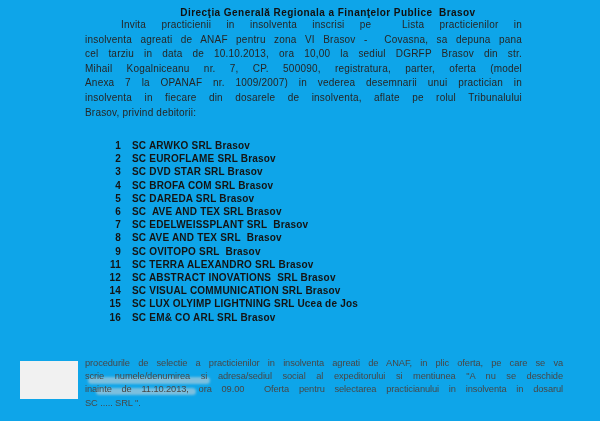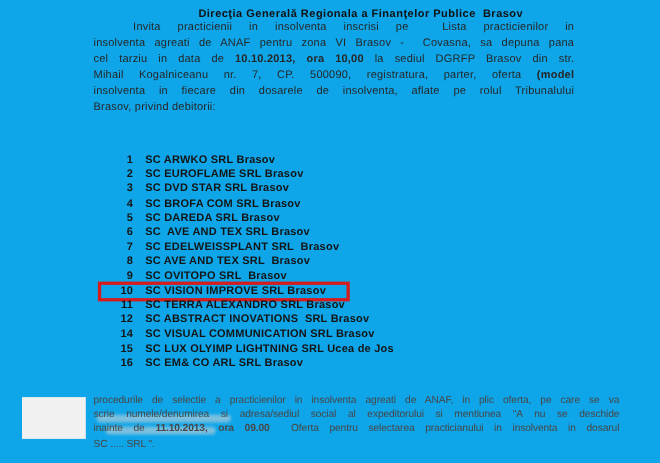--- a/index.html
+++ b/index.html
@@ -12,21 +12,21 @@
     text-align:center;font-weight:bold;font-size:10px;letter-spacing:.45px;
     color:#111;white-space:nowrap;z-index:2;
   }
   .intro{
     position:absolute;left:85px;top:18px;width:437px;
     font-size:10px;line-height:14.6px;color:#262626;letter-spacing:.2px;z-index:2;
   }
   .jline{text-align:justify;text-align-last:justify;white-space:normal;}
   .jline.last{text-align-last:left;}
   .jline.indent{text-indent:36px;}
-  .b{font-weight:bold;}
+  .b{font-weight:normal;}
   .list{
     position:absolute;left:95px;top:139px;width:340px;
     font-size:10px;font-weight:bold;color:#141414;line-height:13.2px;
     letter-spacing:.2px;z-index:2;
   }
   .row{position:relative;white-space:nowrap;}
   .num{display:inline-block;width:26px;text-align:right;margin-right:11px;}
   .hl{
     position:absolute;left:-6px;top:-2px;width:223px;height:12px;
     border:3px solid #d61c1c;pointer-events:none;
@@ -55,35 +55,35 @@
   <div class="wm-bar b1"></div>
   <div class="wm-bar b2"></div>
 
   <div class="title">Direcţia Generală Regionala a Finanţelor Publice&nbsp; Brasov</div>
 
   <div class="intro">
       <div class="jline indent"><span>Invita practicienii in insolventa inscrisi pe&nbsp; Lista practicienilor in</span></div>
       <div class="jline"><span>insolventa agreati de ANAF pentru zona VI Brasov -&nbsp; Covasna, sa depuna pana</span></div>
       <div class="jline"><span>cel tarziu in data de </span><span class="b">10.10.2013, ora 10,00</span><span> la sediul DGRFP Brasov din str.</span></div>
       <div class="jline"><span>Mihail Kogalniceanu nr. 7, CP. 500090, registratura, parter, oferta </span><span class="b">(model</span></div>
+      <div class="jline"><span class="b">Anexa 7 la OPANAF nr. 1009/2007)</span><span> in vederea desemnarii unui practician in</span></div>
       <div class="jline"><span>insolventa in fiecare din dosarele de insolventa, aflate pe rolul Tribunalului</span></div>
       <div class="jline last"><span>Brasov, privind debitorii:</span></div>
     </div>
 
   <div class="list">
       <div class="row"><span class="num">1</span><span class="dname">SC ARWKO SRL Brasov</span></div>
       <div class="row"><span class="num">2</span><span class="dname">SC EUROFLAME SRL Brasov</span></div>
       <div class="row"><span class="num">3</span><span class="dname">SC DVD STAR SRL Brasov</span></div>
       <div class="row"><span class="num">4</span><span class="dname">SC BROFA COM SRL Brasov</span></div>
       <div class="row"><span class="num">5</span><span class="dname">SC DAREDA SRL Brasov</span></div>
       <div class="row"><span class="num">6</span><span class="dname">SC&nbsp; AVE AND TEX SRL Brasov</span></div>
       <div class="row"><span class="num">7</span><span class="dname">SC EDELWEISSPLANT SRL&nbsp; Brasov</span></div>
       <div class="row"><span class="num">8</span><span class="dname">SC AVE AND TEX SRL&nbsp; Brasov</span></div>
       <div class="row"><span class="num">9</span><span class="dname">SC OVITOPO SRL&nbsp; Brasov</span></div>
-      <div class="row"><div class="hl"></div><span class="num">10</span><span class="dname">SC VISION IMPROVE SRL Brasov</span></div>
       <div class="row"><span class="num">11</span><span class="dname">SC TERRA ALEXANDRO SRL Brasov</span></div>
       <div class="row"><span class="num">12</span><span class="dname">SC ABSTRACT INOVATIONS&nbsp; SRL Brasov</span></div>
       <div class="row"><span class="num">14</span><span class="dname">SC VISUAL COMMUNICATION SRL Brasov</span></div>
       <div class="row"><span class="num">15</span><span class="dname">SC LUX OLYIMP LIGHTNING SRL Ucea de Jos</span></div>
       <div class="row"><span class="num">16</span><span class="dname">SC EM&amp; CO ARL SRL Brasov</span></div>
     </div>
 
   <div class="footer">
       <div class="jline"><span>procedurile de selectie a practicienilor in insolventa agreati de ANAF, in plic oferta, pe care se va</span></div>
       <div class="jline"><span>scrie numele/denumirea si adresa/sediul social al expeditorului si mentiunea "A nu se deschide</span></div>

